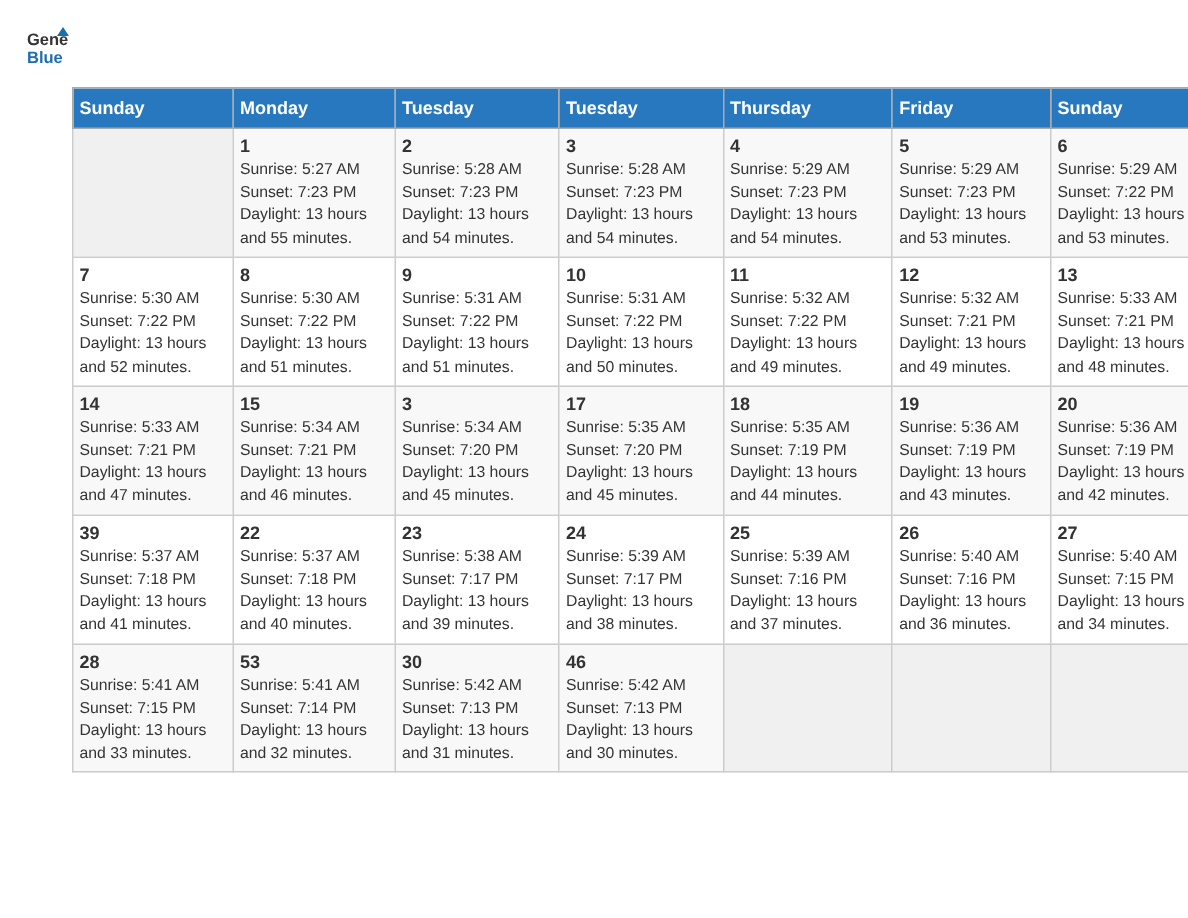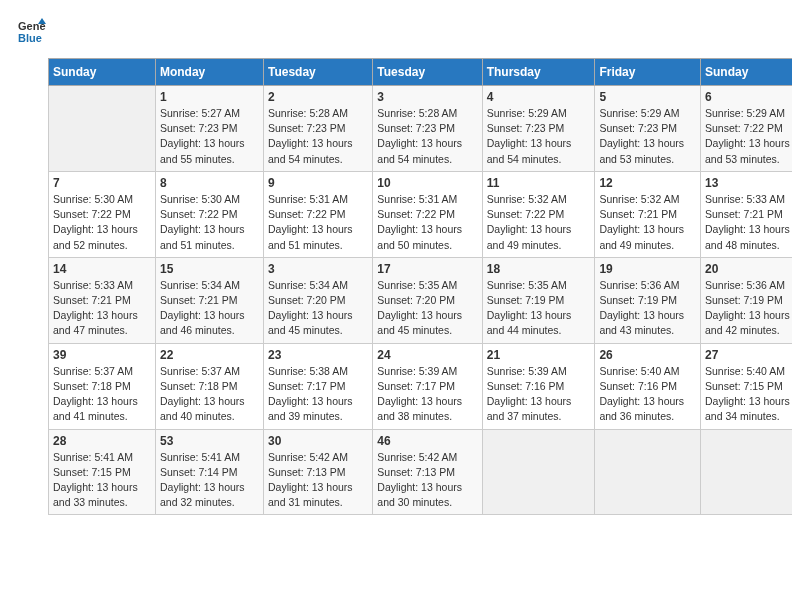--- a/index.html
+++ b/index.html
@@ -211,21 +211,21 @@
         </td>
         <td>
           <span class="day-number">23</span>
           <div class="day-info">Sunrise: 5:38 AM<br>Sunset: 7:17 PM<br>Daylight: 13 hours and 39 minutes.</div>
         </td>
         <td>
           <span class="day-number">24</span>
           <div class="day-info">Sunrise: 5:39 AM<br>Sunset: 7:17 PM<br>Daylight: 13 hours and 38 minutes.</div>
         </td>
         <td>
-          <span class="day-number">21</span>
+          <span class="day-number">25</span>
           <div class="day-info">Sunrise: 5:39 AM<br>Sunset: 7:16 PM<br>Daylight: 13 hours and 37 minutes.</div>
         </td>
         <td>
           <span class="day-number">26</span>
           <div class="day-info">Sunrise: 5:40 AM<br>Sunset: 7:16 PM<br>Daylight: 13 hours and 36 minutes.</div>
         </td>
         <td>
           <span class="day-number">27</span>
           <div class="day-info">Sunrise: 5:40 AM<br>Sunset: 7:15 PM<br>Daylight: 13 hours and 34 minutes.</div>
         </td>

